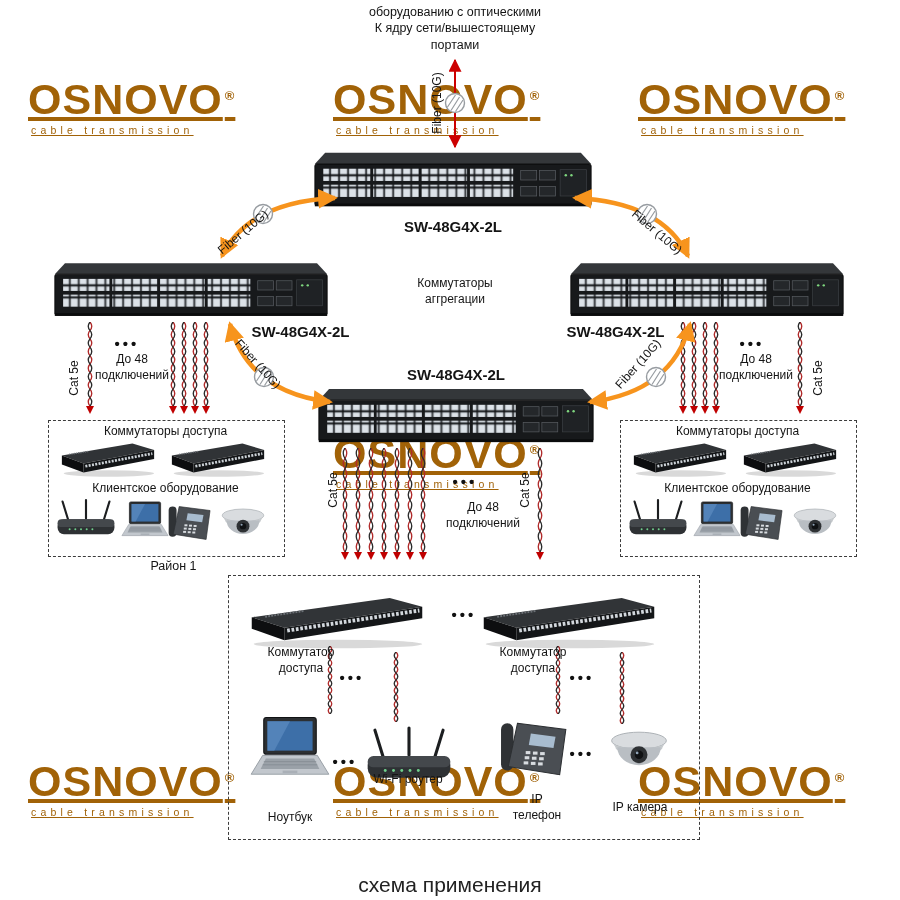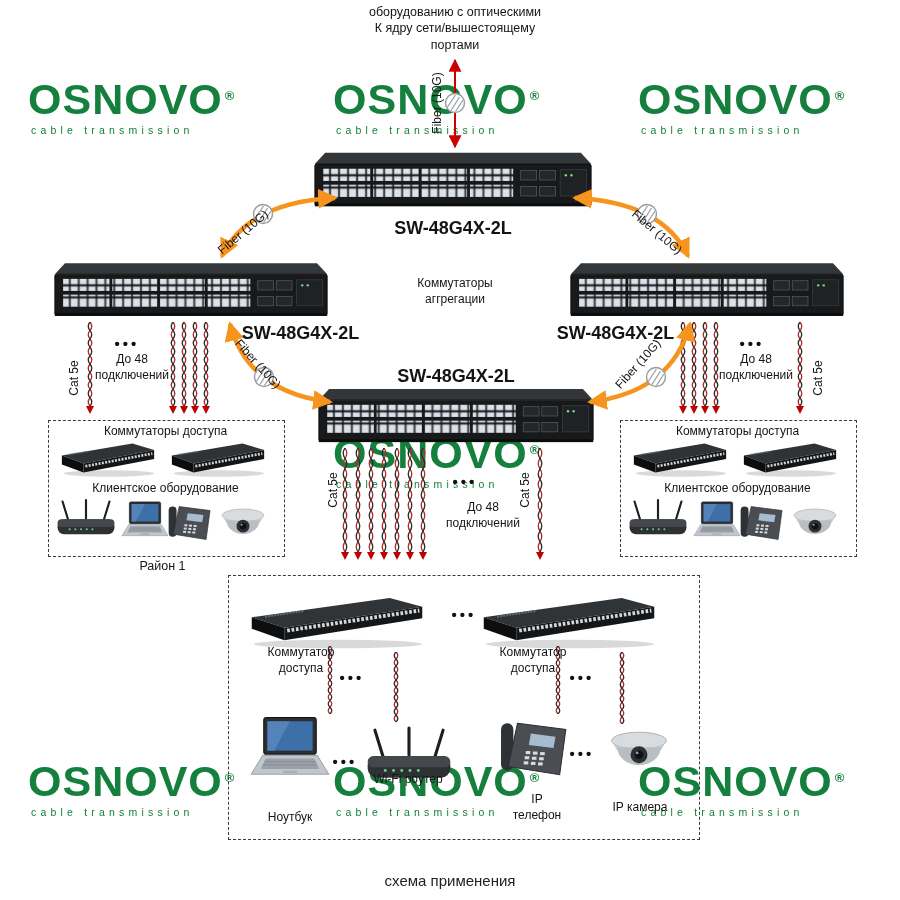--- a/index.html
+++ b/index.html
@@ -1,25 +1,25 @@
 <!DOCTYPE html>
 <html><head>
 <meta charset="utf-8">
 <style>
   html,body{margin:0;padding:0;background:#fff;font-family:"Liberation Sans",sans-serif;}
   .stage{position:relative;width:900px;height:900px;background:#fff;overflow:hidden;}
   .layer{position:absolute;left:0;top:0;z-index:2;}
   .box{position:absolute;z-index:1;border:1px dashed #3c3c3c;background:transparent;}
   .lbl{position:absolute;z-index:3;color:#141414;font-size:12px;line-height:1.3;text-align:center;}
   .lbl span{display:block;}
-  .model{font-size:18px;font-weight:bold;}
+  .model{font-size:15px;font-weight:bold;}
   .title{font-size:12.5px;}
   .dots{font-size:15px;font-weight:bold;letter-spacing:3px;color:#111;}
-  .caption{font-size:15px;color:#222;}
-  .wm{position:absolute;z-index:0;color:#15803d;user-select:none;}
+  .caption{font-size:21px;color:#222;}
+  .wm{position:absolute;z-index:0;color:#a16207;user-select:none;text-decoration:underline;}
   .wm-brand{font-size:43px;font-weight:bold;letter-spacing:1px;line-height:1;white-space:nowrap;}
   .wm-reg{font-size:13px;vertical-align:14px;margin-left:2px;}
   .wm-tag{font-size:10.5px;letter-spacing:4.2px;margin-top:3px;padding-left:3px;white-space:nowrap;}
   .fiber{stroke:#f7941d;stroke-width:4.5;fill:none;}
 </style>
 </head>
 <body>
 
 <div class="stage">
 
@@ -296,21 +296,21 @@
   <div class="lbl dots" style="left:552px;top:668px;width:60px">•••</div>
   <div class="lbl dots" style="left:315px;top:752px;width:60px">•••</div>
   <div class="lbl dots" style="left:552px;top:744px;width:60px">•••</div>
 
   <div class="lbl" style="left:90px;top:352px;width:84px">До 48 подключений</div>
   <div class="lbl" style="left:714px;top:352px;width:84px">До 48 подключений</div>
   <div class="lbl" style="left:438px;top:500px;width:90px">До 48 подключений</div>
 
   <div class="lbl" style="left:48px;top:424px;width:235px">Коммутаторы доступа</div>
   <div class="lbl" style="left:48px;top:481px;width:235px">Клиентское оборудование</div>
-  <div class="lbl title" style="left:45px;top:558px;width:235px">Район 1</div>
+  <div class="lbl title" style="left:56px;top:558px;width:235px">Район 1</div>
 
   <div class="lbl" style="left:620px;top:424px;width:235px">Коммутаторы доступа</div>
   <div class="lbl" style="left:620px;top:481px;width:235px">Клиентское оборудование</div>
 
   <div class="lbl" style="left:246px;top:645px;width:110px">Коммутатор доступа</div>
   <div class="lbl" style="left:478px;top:645px;width:110px">Коммутатор доступа</div>
   <div class="lbl" style="left:246px;top:810px;width:88px">Ноутбук</div>
   <div class="lbl" style="left:358px;top:772px;width:100px">Wi-Fi роутер</div>
   <div class="lbl" style="left:508px;top:792px;width:58px">IP телефон</div>
   <div class="lbl" style="left:594px;top:800px;width:92px">IP камера</div>

